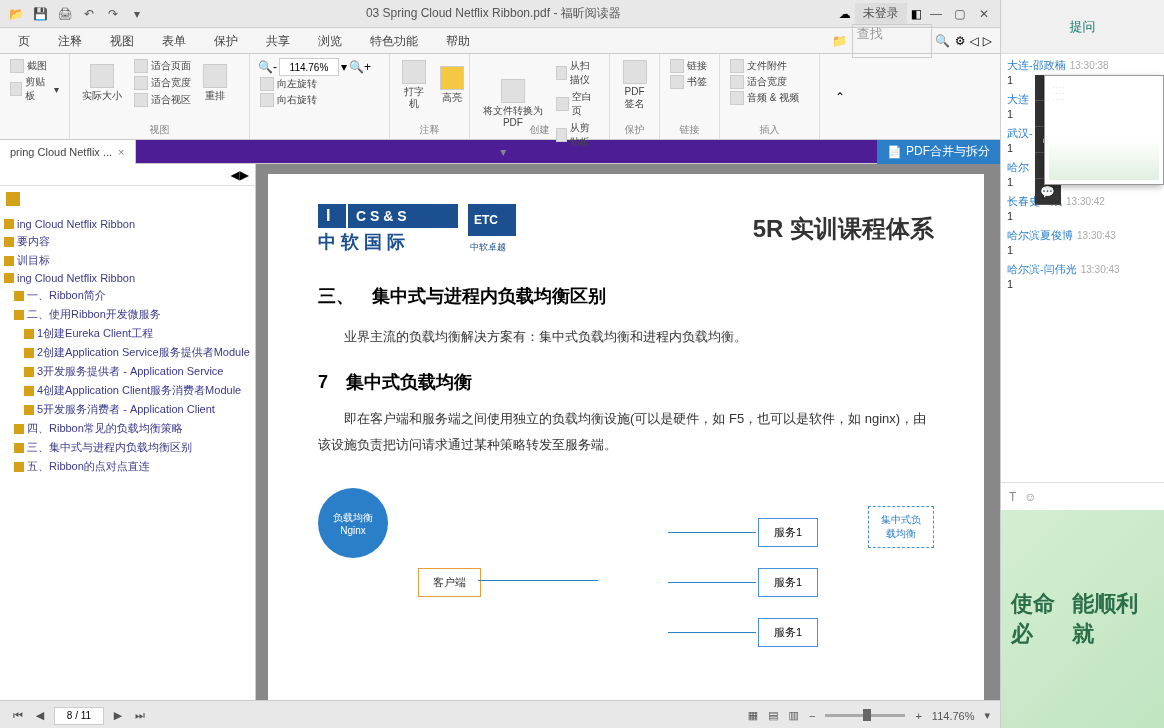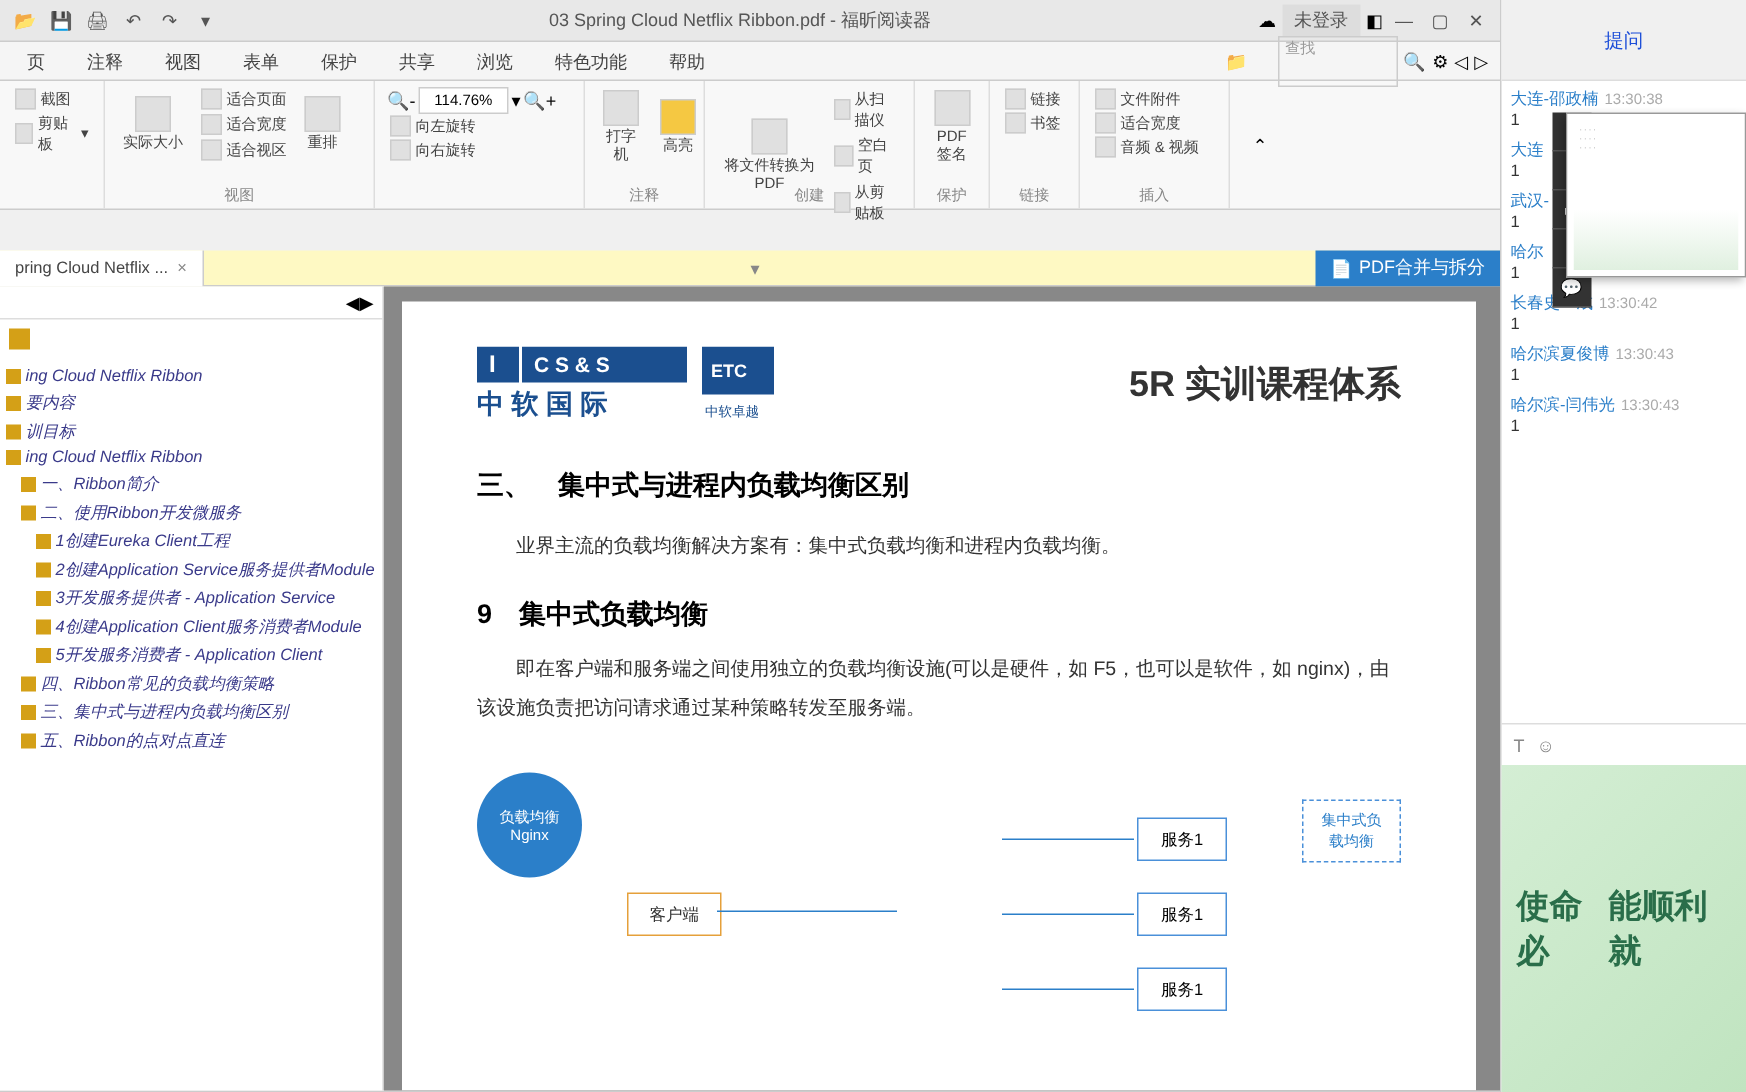--- a/index.html
+++ b/index.html
@@ -9,44 +9,44 @@
 .titlebar .qat { display: flex; gap: 6px; padding: 0 8px; }
 .titlebar .qat span { width: 18px; height: 18px; display: flex; align-items: center; justify-content: center; color: #555; cursor: pointer; }
 .titlebar .title { flex: 1; text-align: center; color: #555; font-size: 12px; }
 .titlebar .right-ctrls { display: flex; gap: 4px; padding: 0 6px; align-items: center; }
 .titlebar .login { background: #ddd; padding: 2px 8px; color: #555; }
 .titlebar .winbtn { width: 20px; height: 18px; display: flex; align-items: center; justify-content: center; color: #555; }
 
 .menubar { height: 26px; background: #f5f5f5; display: flex; align-items: center; border-bottom: 1px solid #ccc; padding-left: 4px; }
 .menubar .mitem { padding: 0 14px; color: #444; line-height: 26px; cursor: pointer; }
 .menubar .search-area { margin-left: auto; display: flex; align-items: center; gap: 4px; padding-right: 8px; }
-.menubar .searchbox { width: 80px; height: 34px; border: 1px solid #ccc; padding: 0 4px; color: #999; font-size: 10px; margin-left: 16px; }
+.menubar .searchbox { width: 80px; height: 34px; border: 1px solid #ccc; padding: 0 4px; color: #999; font-size: 13px; }
 
 .ribbon { height: 86px; background: #f8f8f8; display: flex; border-bottom: 1px solid #ccc; }
 .rgroup { border-right: 1px solid #ddd; padding: 4px 8px; display: flex; flex-direction: column; position: relative; }
 .rgroup .glabel { position: absolute; bottom: 2px; left: 0; right: 0; text-align: center; color: #888; font-size: 10px; }
 .rrow { display: flex; gap: 6px; align-items: center; }
 .rbtn-big { display: flex; flex-direction: column; align-items: center; gap: 2px; padding: 2px 4px; cursor: pointer; }
 .rbtn-big .ricon { width: 24px; height: 24px; background: #e0e0e0; border: 1px solid #ccc; }
 .rbtn-big .rlbl { font-size: 10px; color: #444; text-align: center; line-height: 1.2; }
 .rbtn-sm { display: flex; align-items: center; gap: 3px; padding: 1px 2px; font-size: 10px; color: #444; cursor: pointer; }
 .rbtn-sm .ricon-s { width: 14px; height: 14px; background: #e0e0e0; border: 1px solid #ccc; }
 .zoom-input { width: 60px; height: 18px; border: 1px solid #ccc; font-size: 10px; text-align: center; }
 
-.tabstrip { height: 24px; background: #fef9c3; display: flex; align-items: center; border-bottom: 1px solid #ccc; margin-top: 27px; }
+.tabstrip { height: 24px; background: #4c1d95; display: flex; align-items: center; border-bottom: 1px solid #ccc; }
 .doctab { padding: 0 10px; height: 24px; line-height: 24px; background: #fff; border-right: 1px solid #ccc; font-size: 11px; color: #444; display: flex; align-items: center; gap: 6px; }
 .doctab .close-x { cursor: pointer; color: #888; }
 .merge-btn { margin-left: auto; background: #2b7fc9; color: #fff; padding: 3px 10px; font-size: 12px; display: flex; align-items: center; gap: 4px; height: 24px; }
 
 .workarea { display: flex; height: 536px; }
 .sidebar { width: 256px; background: #fff; border-right: 1px solid #ccc; display: flex; flex-direction: column; }
 .sidebar-head { height: 22px; border-bottom: 1px solid #ddd; display: flex; justify-content: flex-end; align-items: center; padding: 0 6px; }
 .sidebar-iconrow { height: 26px; display: flex; align-items: center; padding: 0 6px; }
 .bookmarks { flex: 1; overflow: auto; padding: 4px 0; }
-.bm { padding: 2px 4px; color: #3a3a8a; font-size: 11px; cursor: pointer; display: flex; align-items: center; gap: 3px; font-style: italic; }
+.bm { padding: 2px 4px; color: #3a3a8a; font-size: 11px; cursor: pointer; display: flex; align-items: center; gap: 3px; }
 .bm .bmicon { width: 10px; height: 10px; background: #d4a017; flex-shrink: 0; }
 .bm.l2 { padding-left: 14px; }
 .bm.l3 { padding-left: 24px; }
 
 .docview { flex: 1; background: #888; position: relative; overflow: hidden; }
 .page { position: absolute; top: 10px; left: 12px; right: 16px; bottom: 0; background: #fff; padding: 30px 50px; overflow: hidden; }
 .page-logo { display: flex; align-items: center; gap: 10px; margin-bottom: 30px; }
 .page-title-r { margin-left: auto; font-size: 24px; color: #333; font-weight: bold; }
 .page h2 { font-size: 18px; margin: 24px 0 16px; color: #000; }
 .page h3 { font-size: 18px; margin: 20px 0 12px; color: #000; }
@@ -64,21 +64,21 @@
 
 .statusbar { height: 30px; background: #e8e8e8; border-top: 1px solid #ccc; display: flex; align-items: center; padding: 0 10px; gap: 10px; font-size: 11px; color: #555; }
 .statusbar .nav { display: flex; gap: 6px; align-items: center; }
 .statusbar .navbtn { width: 16px; height: 16px; display: flex; align-items: center; justify-content: center; cursor: pointer; }
 .statusbar .pageinput { width: 50px; height: 18px; border: 1px solid #ccc; text-align: center; font-size: 10px; }
 .statusbar .spacer { flex: 1; }
 .statusbar .zoom-slider-track { width: 80px; height: 3px; background: #aaa; position: relative; }
 .statusbar .zoom-slider-thumb { position: absolute; width: 8px; height: 12px; background: #666; top: -5px; left: 38px; }
 
 .right-panel { position: absolute; right: 0; top: 0; width: 164px; height: 728px; background: #fff; border-left: 1px solid #ccc; display: flex; flex-direction: column; }
-.rp-tabs { height: 54px; background: #f0f0f0; border-bottom: 1px solid #ddd; display: flex; align-items: center; justify-content: center; font-size: 13px; color: #1d4ed8; }
+.rp-tabs { height: 54px; background: #f0f0f0; border-bottom: 1px solid #ddd; display: flex; align-items: center; justify-content: center; font-size: 13px; color: #0f766e; }
 .chat-list { flex: 1; overflow: hidden; padding: 4px 6px; }
 .chat-item { margin-bottom: 6px; }
 .chat-name { color: #2b7fc9; font-size: 11px; }
 .chat-time { color: #aaa; font-size: 10px; margin-left: 4px; }
 .chat-msg { color: #333; font-size: 11px; margin-top: 1px; }
 .input-row { height: 28px; border-top: 1px solid #ddd; display: flex; align-items: center; gap: 8px; padding: 0 8px; color: #888; }
 .thumb-preview { position: absolute; right: 0; top: 75px; width: 120px; height: 110px; background: #fff; border: 1px solid #999; box-shadow: -2px 2px 6px rgba(0,0,0,0.3); }
 .toolstrip { position: absolute; right: 103px; top: 75px; width: 26px; background: #333; display: flex; flex-direction: column; }
 .toolstrip .tbtn { width: 26px; height: 26px; display: flex; align-items: center; justify-content: center; color: #fff; border-bottom: 1px solid #555; cursor: pointer; font-size: 12px; }
 .ad-area { height: 218px; background: linear-gradient(135deg, #d4eed4, #c0e4c0); display: flex; align-items: center; justify-content: center; font-size: 22px; color: #2a6e4a; font-weight: bold; padding: 10px; overflow: hidden; }
@@ -345,21 +345,21 @@
               <text x="38" y="17" fill="#fff" font-size="14" font-weight="bold">C S &amp; S</text>
           <text x="0" y="44" fill="#1b4f8f" font-size="18" font-weight="bold">中 软 国 际</text>
           <rect x="150" y="0" width="48" height="32" fill="#1b4f8f"></rect>
               <text x="156" y="20" fill="#fff" font-size="12" font-weight="bold">ETC</text>
           <text x="152" y="46" fill="#1b4f8f" font-size="9">中软卓越</text>
         </svg>
         <div class="page-title-r">5R 实训课程体系</div>
       </div>
       <h2>三、　集中式与进程内负载均衡区别</h2>
       <p>业界主流的负载均衡解决方案有：集中式负载均衡和进程内负载均衡。</p>
-      <h3>9　集中式负载均衡</h3>
+      <h3>7　集中式负载均衡</h3>
       <p>即在客户端和服务端之间使用独立的负载均衡设施(可以是硬件，如 F5，也可以是软件，如 nginx)，由该设施负责把访问请求通过某种策略转发至服务端。</p>
       <div class="diagram">
         <div class="dg-box dg-client">客户端</div>
         <div class="dg-lb">
           <div>负载均衡</div>
               <div>Nginx</div>
         </div>
         <div class="dg-box dg-svc dg-svc1">服务1</div>
         <div class="dg-box dg-svc dg-svc2">服务1</div>
         <div class="dg-box dg-svc dg-svc3">服务1</div>

